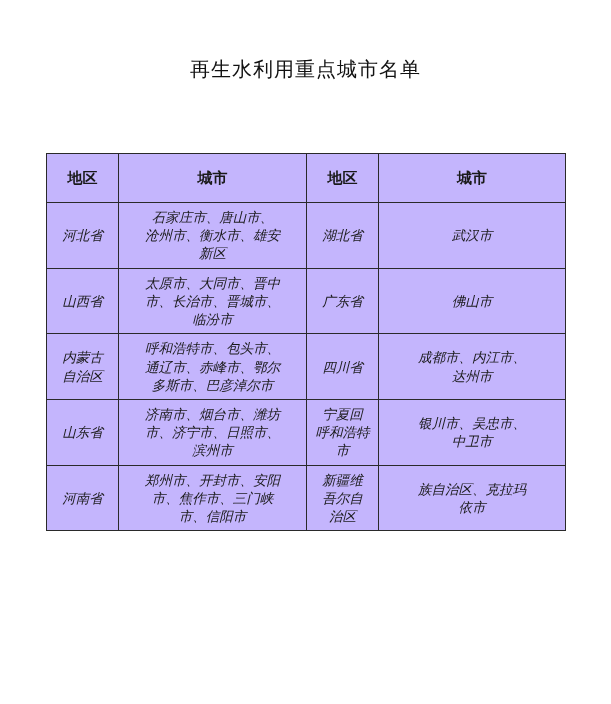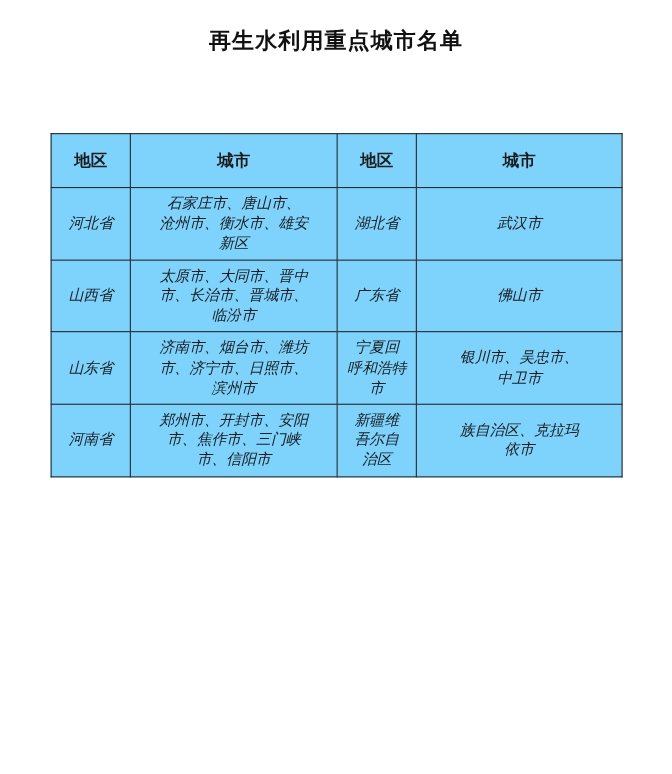--- a/index.html
+++ b/index.html
@@ -17,38 +17,38 @@
   }
   .page {
     width: 611px;
     height: 704px;
     position: relative;
     box-sizing: border-box;
   }
   .doc-title {
     text-align: center;
     font-size: 20px;
-    font-weight: bold;
+    font-weight: normal;
     letter-spacing: 1px;
-    margin-top: 24px;
+    margin-top: 56px;
     margin-bottom: 0;
     color: #111111;
     font-family: "DejaVu Serif", "Liberation Serif", serif;
   }
   .table-wrap {
     position: absolute;
     left: 46px;
     top: 97px;
     width: 519px;
   }
   table.list-table {
     border-collapse: collapse;
     width: 519px;
     table-layout: fixed;
-    background: #7dd3fc;
+    background: #c4b5fd;
   }
   table.list-table td, table.list-table th {
     border: 1px solid #2a2a2a;
     text-align: center;
     vertical-align: middle;
     font-size: 13.5px;
     line-height: 1.35;
     padding: 5px 4px;
     font-family: "DejaVu Serif", "Liberation Serif", serif;
     color: #1a1a1a;
@@ -109,20 +109,30 @@
           <td class="cell-multiline">武汉市</td>
         </tr>
         <tr class="row-h-2">
           <td class="cell-multiline">山西省</td>
           <td class="cell-multiline">太原市、大同市、晋中
 市、长治市、晋城市、
 临汾市</td>
           <td class="cell-multiline">广东省</td>
           <td class="cell-multiline">佛山市</td>
         </tr>
+        <tr class="row-h-3">
+          <td class="cell-multiline">内蒙古
+自治区</td>
+          <td class="cell-multiline">呼和浩特市、包头市、
+通辽市、赤峰市、鄂尔
+多斯市、巴彦淖尔市</td>
+          <td class="cell-multiline">四川省</td>
+          <td class="cell-multiline">成都市、内江市、
+达州市</td>
+        </tr>
         <tr class="row-h-7">
           <td class="cell-multiline">山东省</td>
           <td class="cell-multiline">济南市、烟台市、潍坊
 市、济宁市、日照市、
 滨州市</td>
           <td class="cell-multiline">宁夏回
 呼和浩特市</td>
           <td class="cell-multiline">银川市、吴忠市、
 中卫市</td>
         </tr>

